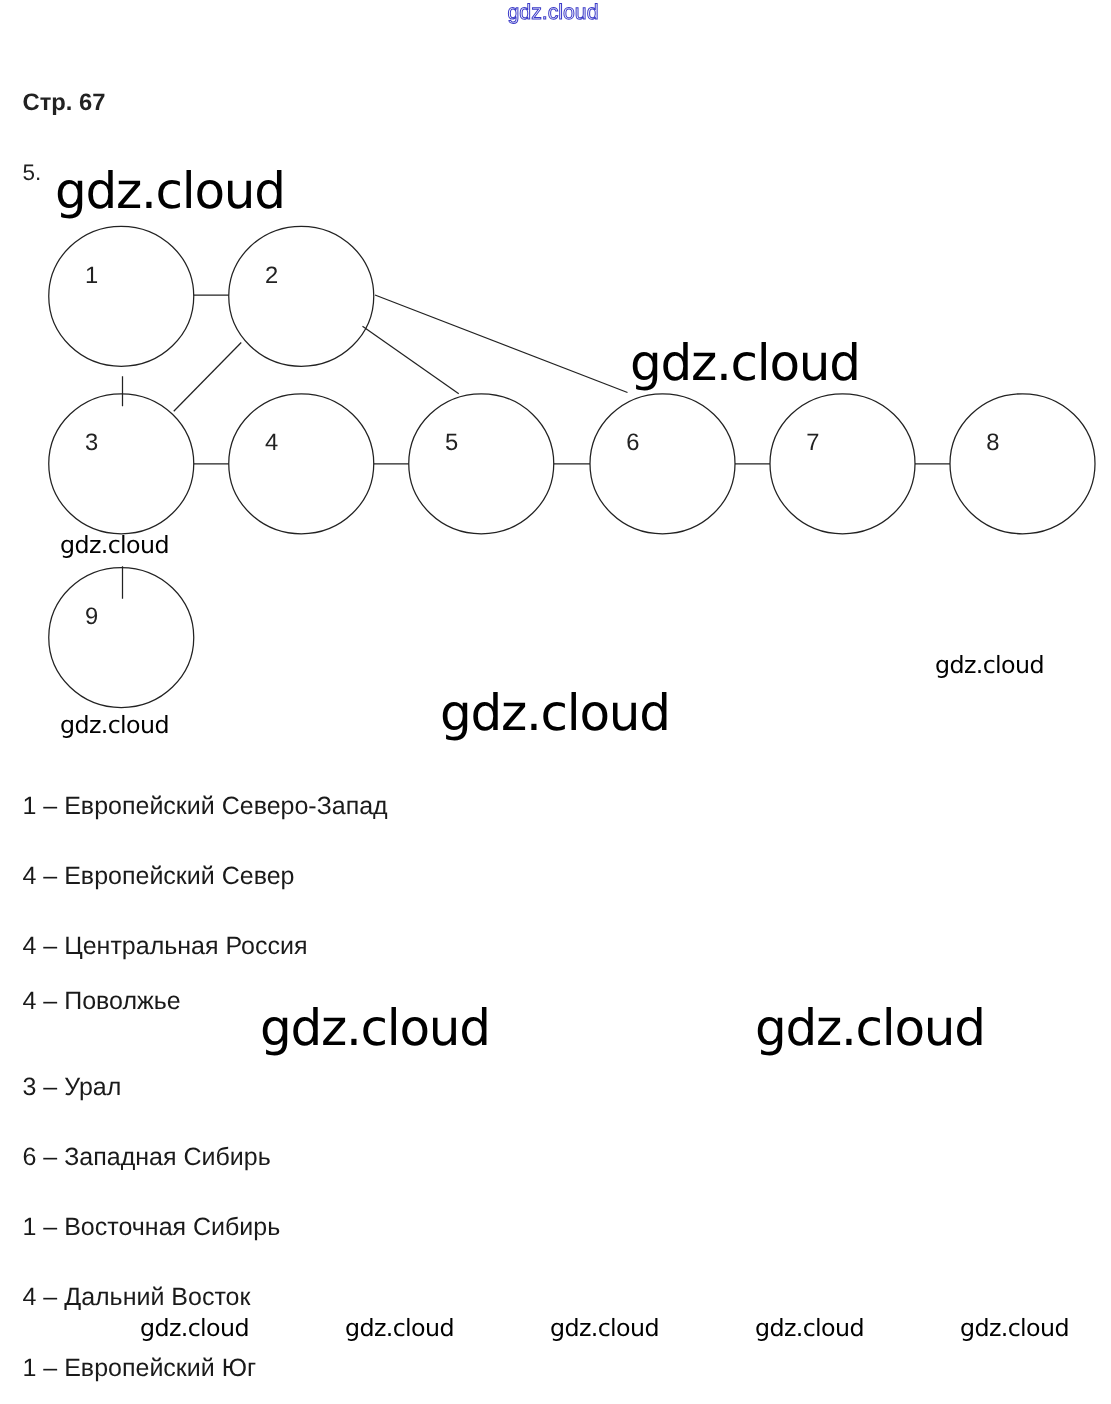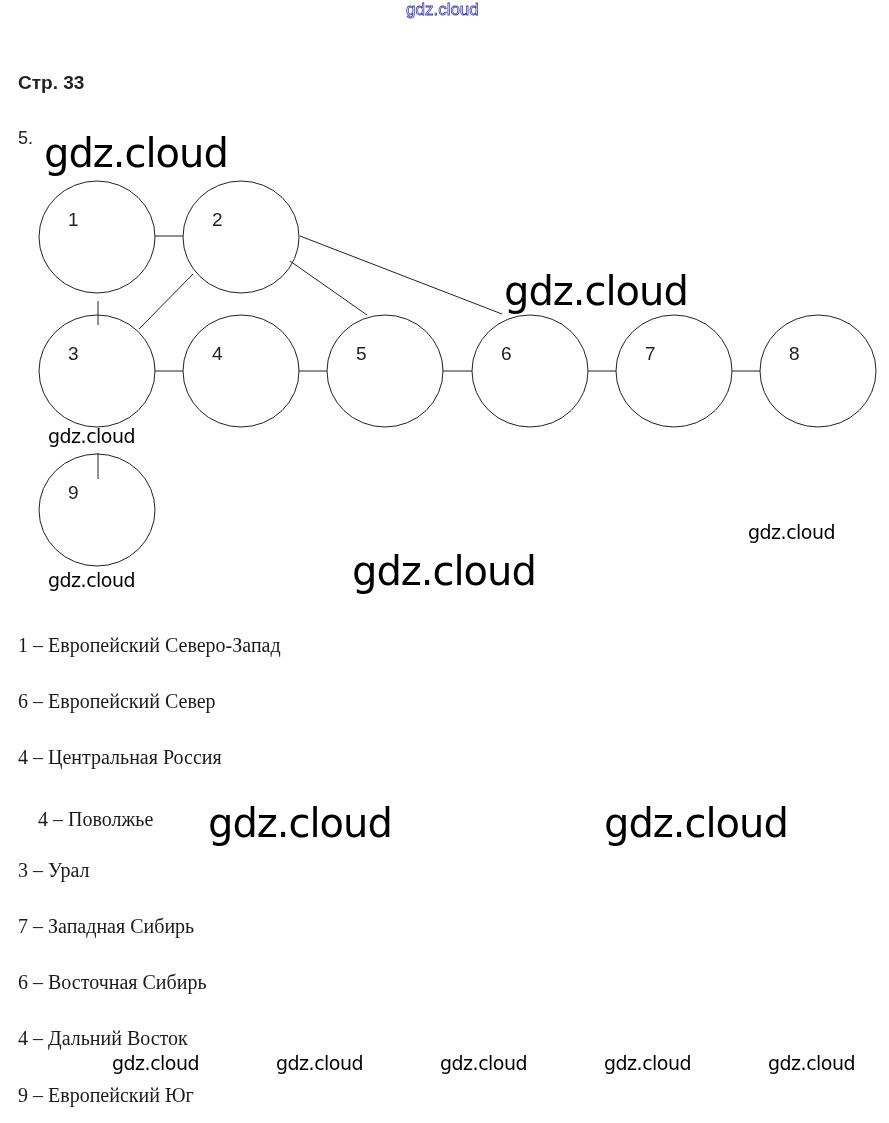--- a/index.html
+++ b/index.html
@@ -7,27 +7,27 @@
     .abs { position: absolute; white-space: nowrap; }
     .top-wm { left: 406px; top: 0px; font-size: 17px; color: #ffffff; -webkit-text-stroke: 0.8px #3a3ac8; font-family: "Liberation Sans", sans-serif; letter-spacing: 0px; }
     .page-label { left: 18px; top: 72px; font-size: 19px; font-weight: bold; color: #222; }
     .task-num { left: 18px; top: 128px; font-size: 18px; color: #222; }
     .wm { color: #000; font-family: "DejaVu Sans", sans-serif; }
     .wm-lg { font-size: 40px; letter-spacing: -1px; }
     .wm-sm { font-size: 19px; letter-spacing: -0.5px; }
     #diagram { position: absolute; left: 0; top: 0; width: 889px; height: 620px; }
     #diagram .node-label { font-family: "Liberation Sans", sans-serif; font-size: 19px; fill: #222; }
     .legend { position: absolute; left: 18px; top: 634px; }
-    .legend-item { position: absolute; left: 0; font-size: 20px; color: #1a1a1a; white-space: nowrap; font-family: Liberation Serif, serif; }
+    .legend-item { position: absolute; left: 0; font-size: 20px; color: #1a1a1a; white-space: nowrap; }
   </style>
 </head>
 <body>
 
 <div class="abs top-wm">gdz.cloud</div>
-<div class="abs page-label">Стр. 33</div>
+<div class="abs page-label">Стр. 67</div>
 <div class="abs task-num">5.</div>
 
 <svg id="diagram" xmlns="http://www.w3.org/2000/svg">
   <g id="edges-layer">
       <line x1="155" y1="236" x2="183" y2="236" stroke="#222222" stroke-width="1"></line>
       <line x1="98" y1="301" x2="98" y2="325" stroke="#222222" stroke-width="1"></line>
       <line x1="193" y1="274" x2="139" y2="329" stroke="#222222" stroke-width="1"></line>
       <line x1="290" y1="261" x2="367" y2="315" stroke="#222222" stroke-width="1"></line>
       <line x1="300" y1="236" x2="502" y2="314" stroke="#222222" stroke-width="1"></line>
       <line x1="155" y1="371" x2="183" y2="371" stroke="#222222" stroke-width="1"></line>
@@ -88,21 +88,21 @@
 <div class="abs wm wm-sm" style="left:48px; top:569px;">gdz.cloud</div>
 
 <div class="abs wm wm-sm" style="left:112px; top:1052px;">gdz.cloud</div>
 <div class="abs wm wm-sm" style="left:276px; top:1052px;">gdz.cloud</div>
 <div class="abs wm wm-sm" style="left:440px; top:1052px;">gdz.cloud</div>
 <div class="abs wm wm-sm" style="left:604px; top:1052px;">gdz.cloud</div>
 <div class="abs wm wm-sm" style="left:768px; top:1052px;">gdz.cloud</div>
 
 <div class="legend">
   <div class="legend-item" style="top:0px;">1 – Европейский Северо-Запад</div>
-  <div class="legend-item" style="top:56px;">6 – Европейский Север</div>
+  <div class="legend-item" style="top:56px;">4 – Европейский Север</div>
   <div class="legend-item" style="top:112px;">4 – Центральная Россия</div>
-  <div class="legend-item" style="top:174px;margin-left:20px;">4 – Поволжье</div>
+  <div class="legend-item" style="top:156px;">4 – Поволжье</div>
   <div class="legend-item" style="top:225px;">3 – Урал</div>
-  <div class="legend-item" style="top:281px;">7 – Западная Сибирь</div>
-  <div class="legend-item" style="top:337px;">6 – Восточная Сибирь</div>
+  <div class="legend-item" style="top:281px;">6 – Западная Сибирь</div>
+  <div class="legend-item" style="top:337px;">1 – Восточная Сибирь</div>
   <div class="legend-item" style="top:393px;">4 – Дальний Восток</div>
-  <div class="legend-item" style="top:450px;">9 – Европейский Юг</div>
+  <div class="legend-item" style="top:450px;">1 – Европейский Юг</div>
 </div>
 
 </body></html>

